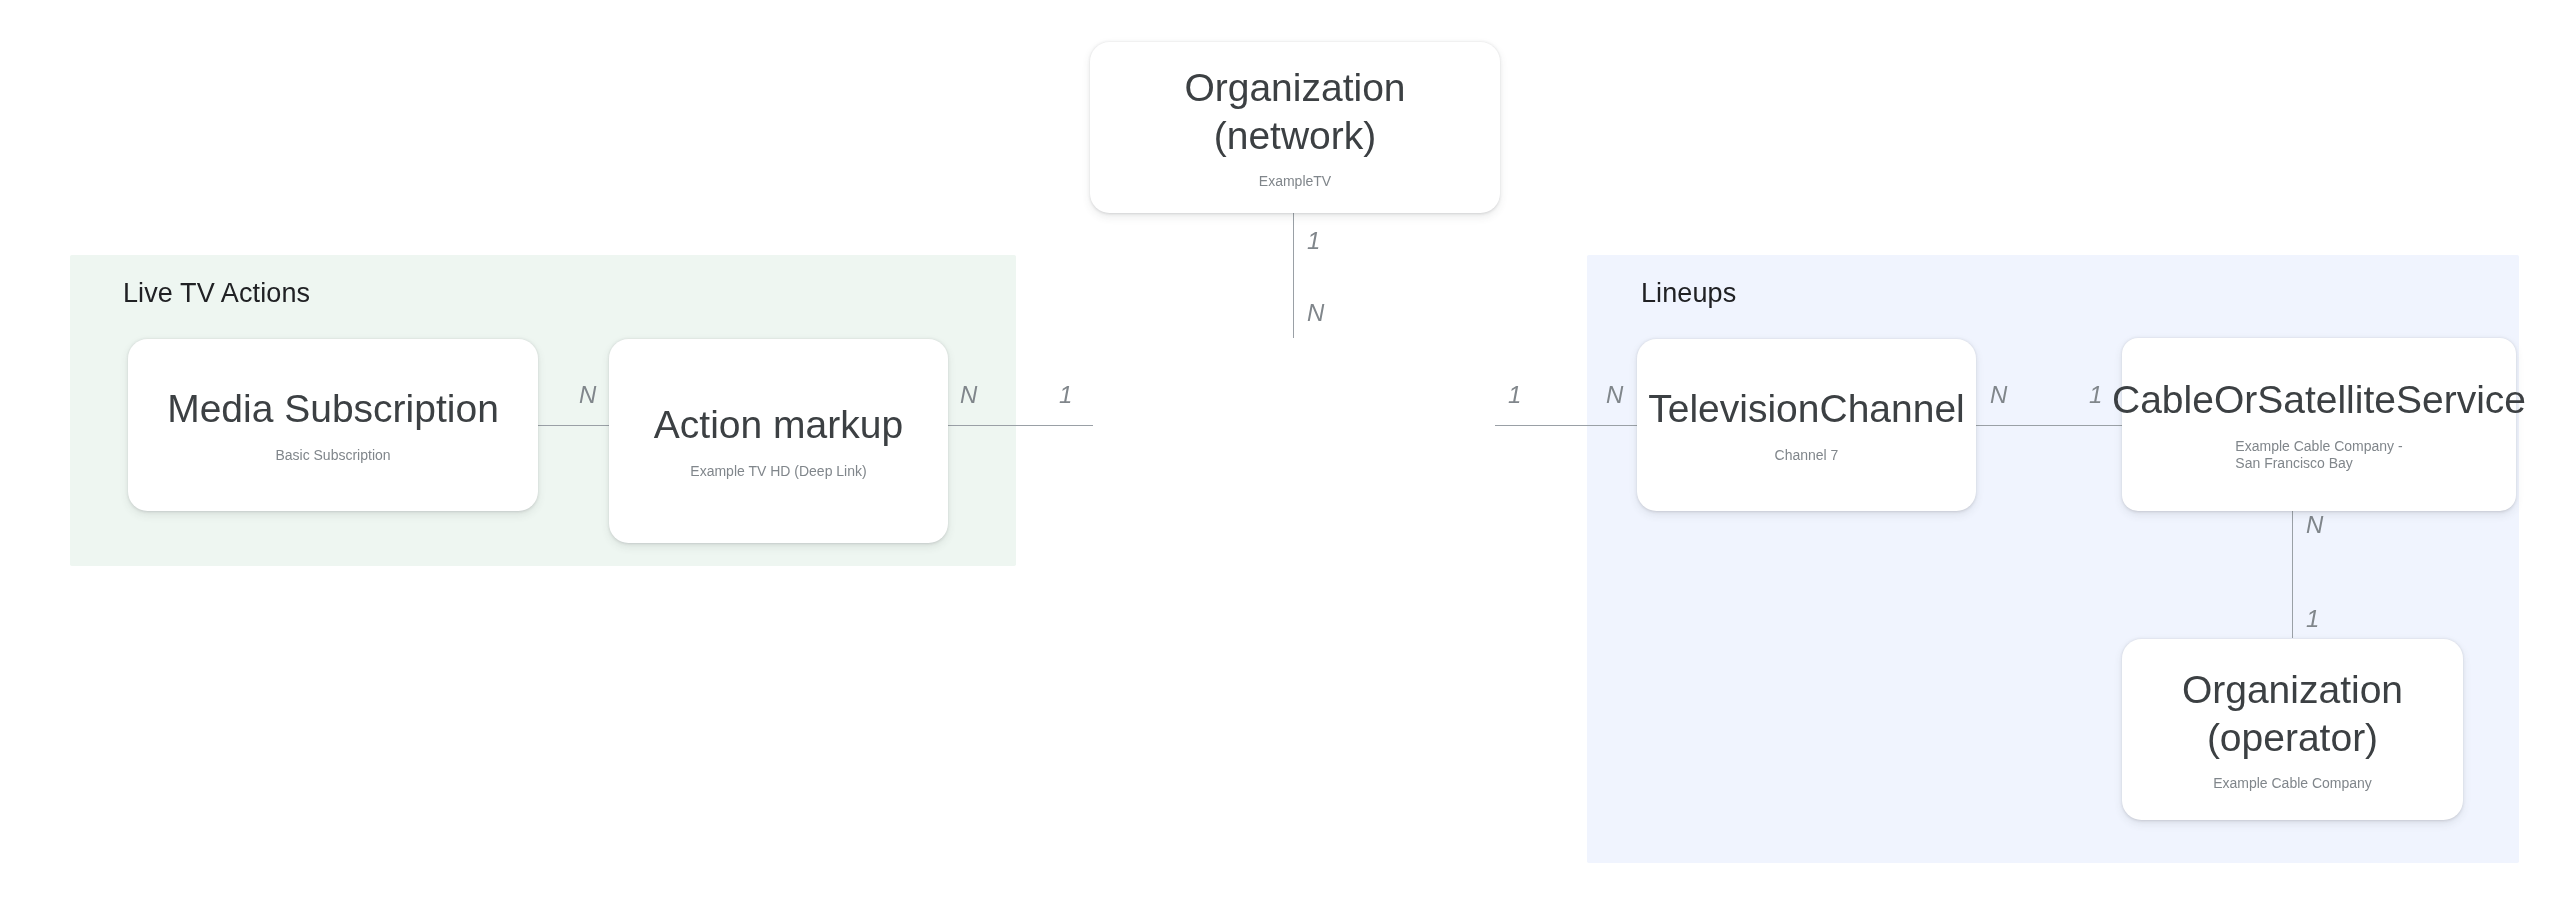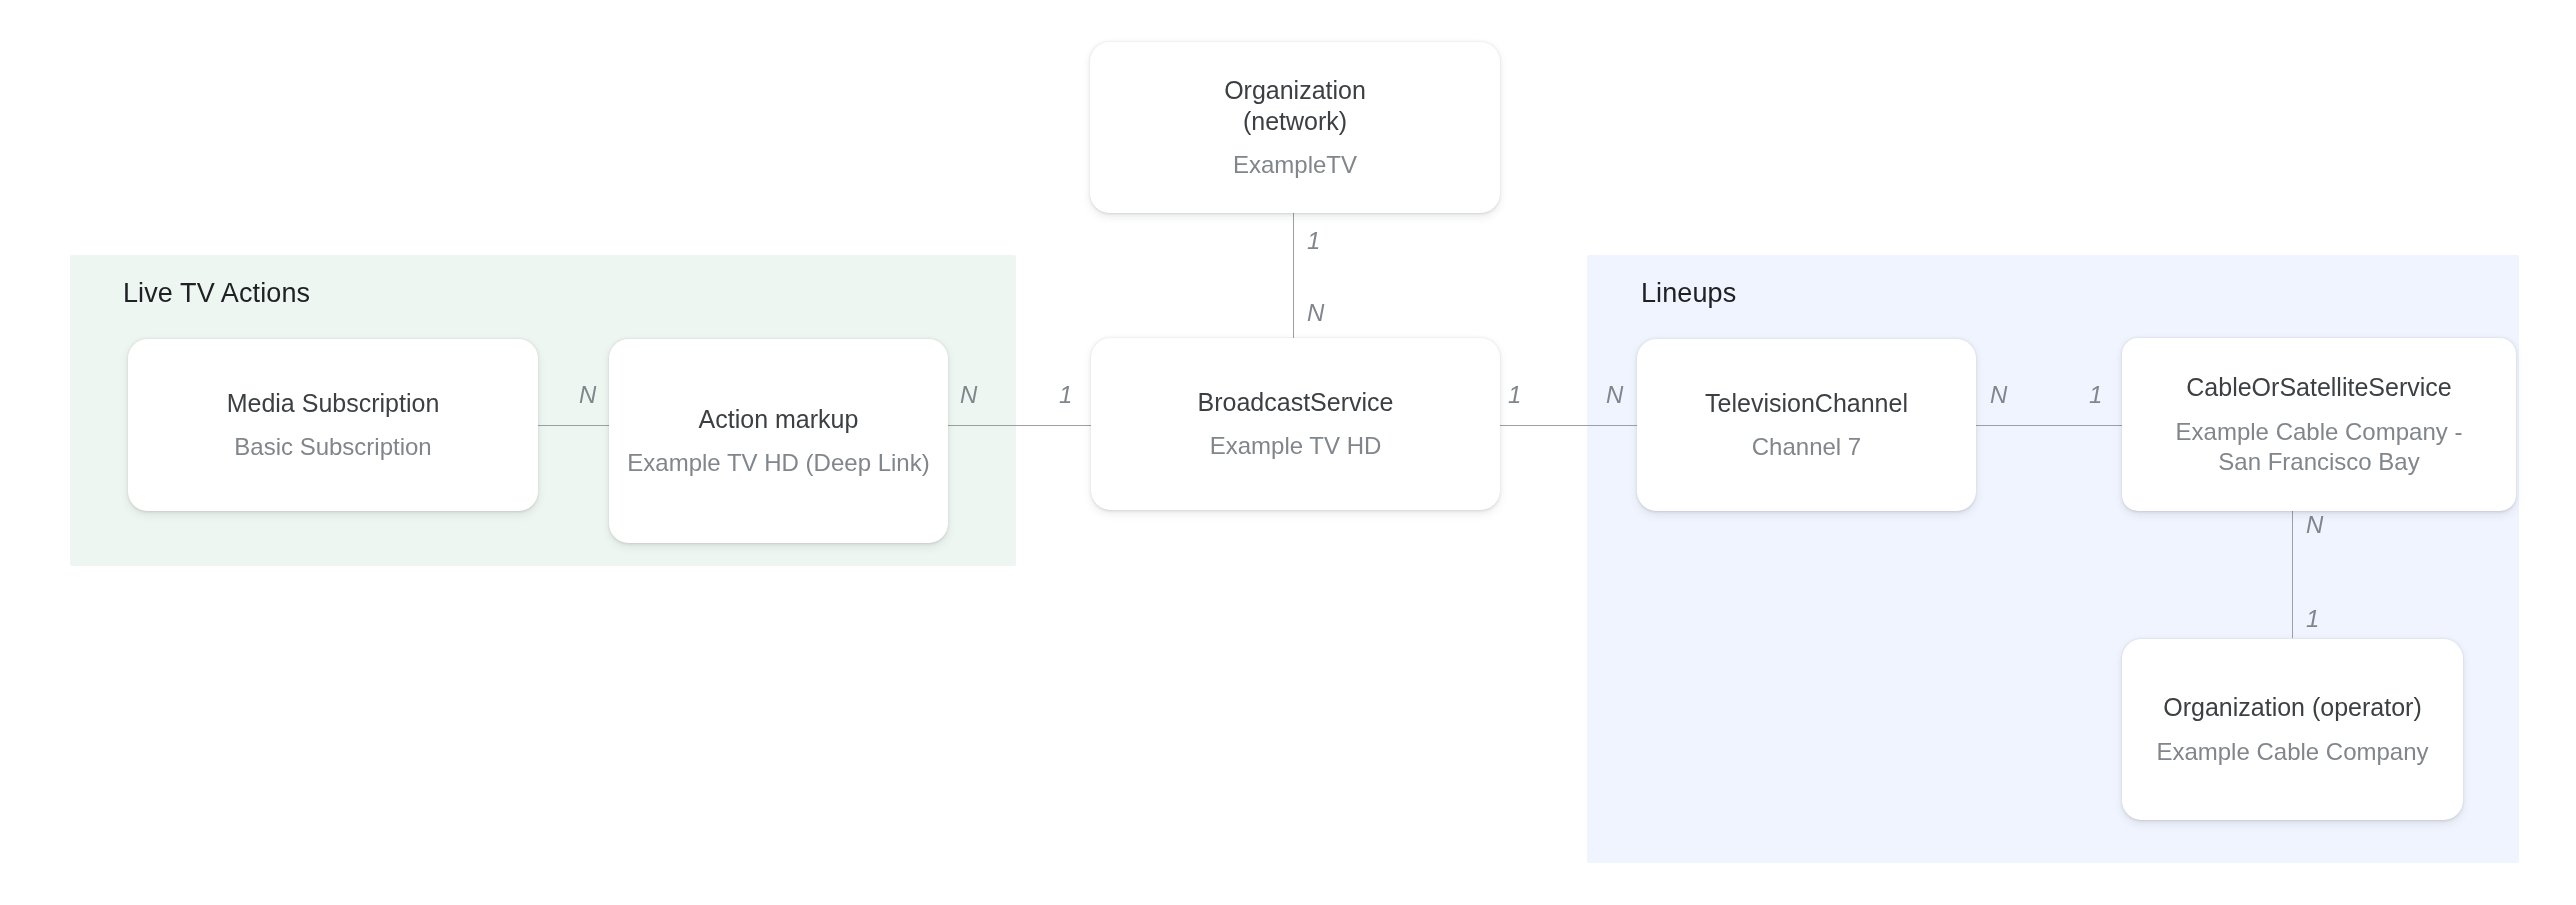--- a/index.html
+++ b/index.html
@@ -40,32 +40,31 @@
     box-shadow: 0 0.9px 2.7px rgba(60,64,67,0.16), 0 3.5px 8.8px rgba(60,64,67,0.10);
     display: flex;
     flex-direction: column;
     align-items: center;
     justify-content: center;
     box-sizing: border-box;
     padding: 8.8px 14px;
     z-index: 3;
   }
   .node-title {
-    font-size: 25px;
+    font-size: 39px;
     line-height: 1.22;
     color: #3c4043;
     text-align: center;
     white-space: pre-line;
   }
   .node-sub {
     margin-top: 14px;
-    font-size: 24px;
+    font-size: 14px;
     line-height: 1.25;
     color: #80868b;
-    text-align: center;
     white-space: pre-line;
   }
 
   
   .edge-h {
     position: absolute;
     height: 0;
     border-top: 1.8px solid #9aa0a6;
     z-index: 1;
   }
@@ -134,24 +133,20 @@
   <div class="node" style="left:128px; top:339px; width:410px; height:172px;">
     <div class="node-title">Media Subscription</div>
     <div class="node-sub">Basic Subscription</div>
   </div>
 
   <div class="node" style="left:609px; top:339px; width:339px; height:204px;">
     <div class="node-title">Action markup</div>
     <div class="node-sub">Example TV HD (Deep Link)</div>
   </div>
 
-  <div class="node" style="left:1091px; top:338px; width:409px; height:172px;">
-    <div class="node-title">BroadcastService</div>
-    <div class="node-sub">Example TV HD</div>
-  </div>
 
   <div class="node" style="left:1637px; top:339px; width:339px; height:172px;">
     <div class="node-title">TelevisionChannel</div>
     <div class="node-sub">Channel 7</div>
   </div>
 
   <div class="node" style="left:2122px; top:338px; width:394px; height:173px;border-radius:16px;">
     <div class="node-title">CableOrSatelliteService</div>
     <div class="node-sub">Example Cable Company -
 San Francisco Bay</div>

